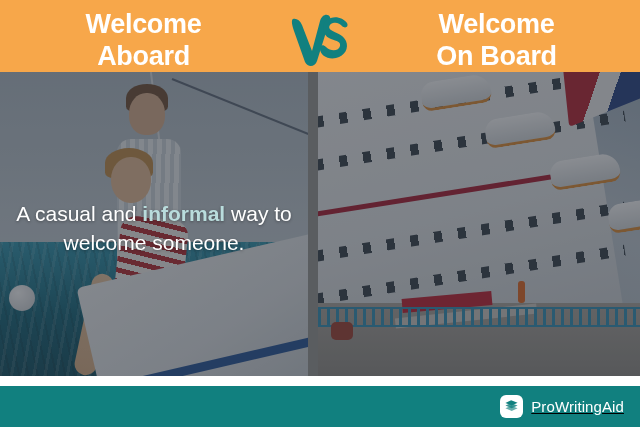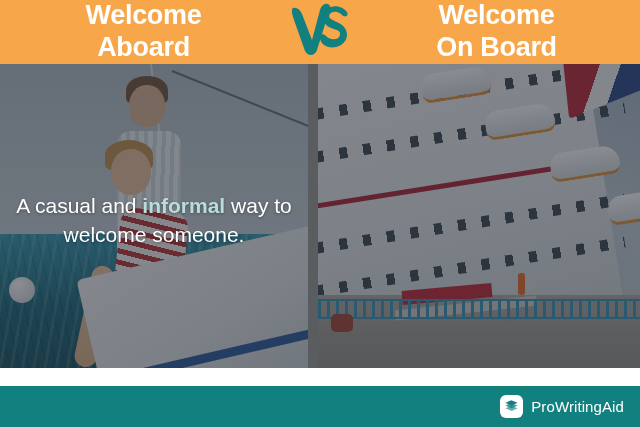--- a/index.html
+++ b/index.html
@@ -19,21 +19,21 @@
   }
 
   
   .header {
     position: absolute;
     left: 0; top: 0;
     width: 640px;
     height: 82px;
     background: #f7a74a;
     display: flex;
-    align-items: flex-start;
+    align-items: center;
     justify-content: space-between;
     box-sizing: border-box;
     padding: 0 4px;
   }
   .header-title {
     flex: 1 1 0;
     text-align: center;
     color: #ffffff;
     font-size: 27px;
     font-weight: bold;
@@ -47,21 +47,21 @@
     display: flex;
     align-items: center;
     justify-content: center;
     padding-bottom: 2px;
   }
   .vs-wrap svg { display: block; }
 
   
   .panels {
     position: absolute;
-    left: 0; top: 64px;
+    left: 0; top: 72px;
     width: 640px;
     height: 304px;
     display: flex;
     background: #4e5255;
   }
   .panel {
     position: relative;
     overflow: hidden;
   }
   .panel-left  { width: 308px; }
@@ -287,20 +287,21 @@
     display: flex;
     align-items: center;
     justify-content: flex-end;
     padding-right: 16px;
     box-sizing: border-box;
   }
   .brand {
     display: flex;
     align-items: center;
     gap: 8px;
+    text-decoration: underline;
   }
   .brand-mark {
     width: 23px; height: 23px;
     border-radius: 6px;
     background: #ffffff;
     display: flex;
     align-items: center;
     justify-content: center;
   }
   .brand-mark svg { display: block; }

